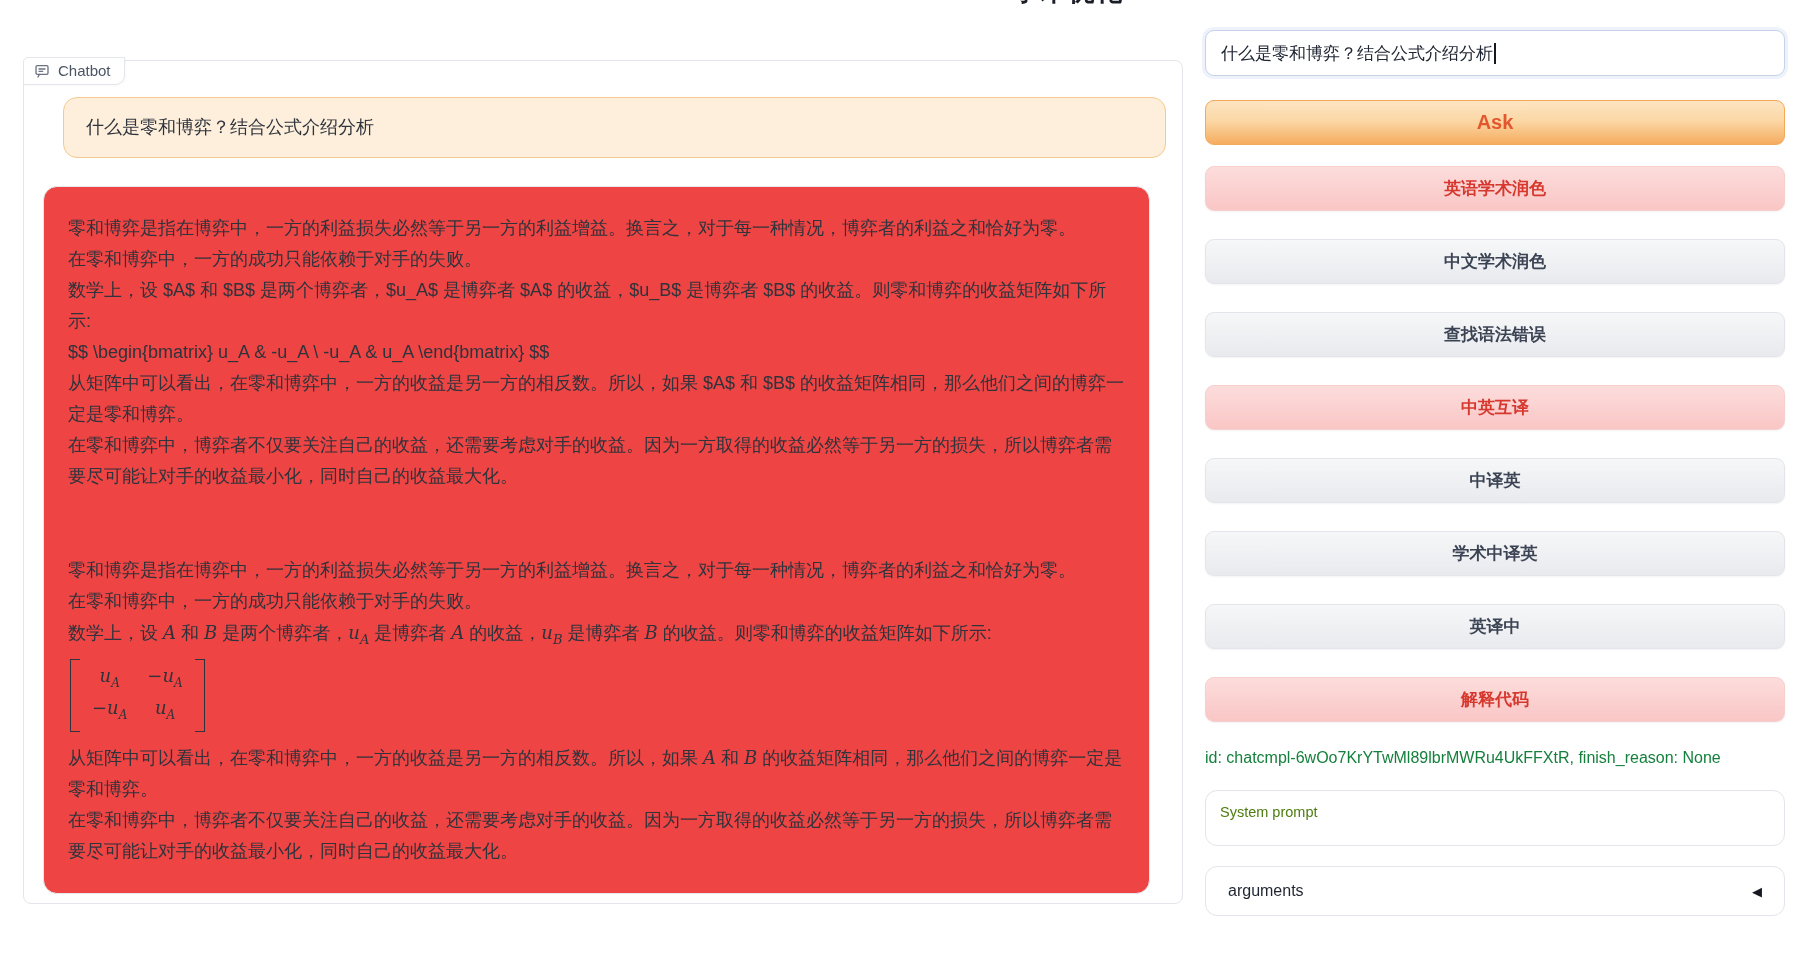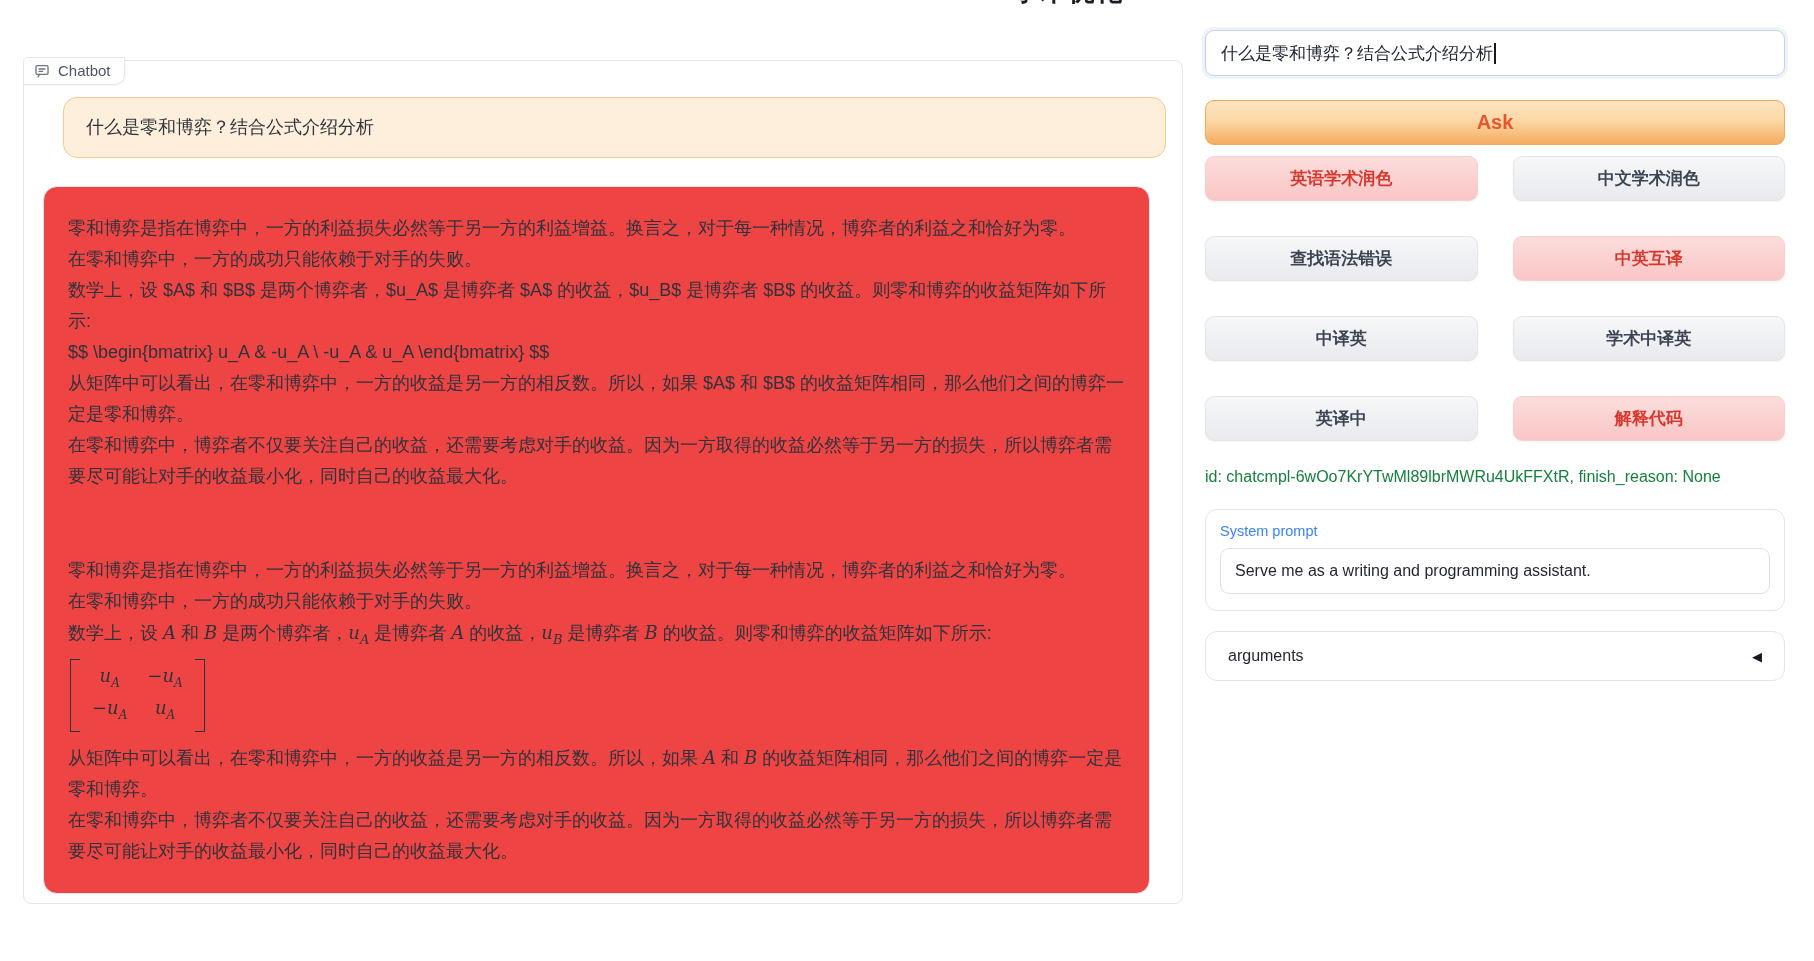--- a/index.html
+++ b/index.html
@@ -33,30 +33,30 @@
   
   .right-col{position:absolute;left:1205px;top:30px;width:580px;}
   .q-input{height:46px;border:1px solid #C5D2E8;border-radius:9px;display:flex;align-items:center;
     padding:0 15px;font-size:17px;color:#202633;box-sizing:border-box;background:#fff;
     box-shadow:0 0 0 3px rgba(186,205,240,.25);}
   .caret{display:inline-block;width:1.5px;height:21px;background:#15181f;margin-left:1px;}
   .ask-btn{margin-top:24px;width:100%;height:45px;border:1px solid #F2A95B;border-radius:9px;
     background:linear-gradient(180deg,#FCE4C2 0%,#FBD8A6 45%,#F5AC5F 100%);
     color:#E4572E;font-weight:700;font-size:20px;display:flex;align-items:center;justify-content:center;
     cursor:pointer;font-family:inherit;box-sizing:border-box;}
-  .fn-grid{margin-top:11px;display:grid;grid-template-columns:1fr 1fr;gap:35px;}
+  .fn-grid{margin-top:21px;display:grid;grid-template-columns:1fr;gap:28px;}
   .fn-btn{height:45px;border-radius:9px;font-weight:700;font-size:17px;display:flex;align-items:center;
     justify-content:center;cursor:pointer;font-family:inherit;box-sizing:border-box;}
   .fn-btn.secondary{background:linear-gradient(180deg,#F6F7F8 0%,#E8EAEE 100%);color:#3C4454;
     border:1px solid #E3E5EA;box-shadow:0 1px 2px rgba(0,0,0,.05);}
   .fn-btn.primary{background:linear-gradient(180deg,#FCDDDC 0%,#F9C6C5 100%);color:#D7382E;
     border:1px solid #F7D0CE;box-shadow:0 1px 2px rgba(0,0,0,.05);}
   .status{margin-top:27px;font-size:16px;color:#15803d;}
   .sys-group{margin-top:23px;border:1px solid #E3E5EA;border-radius:12px;padding:13px 14px 16px;background:#fff;}
-  .sys-label{font-size:14.5px;color:#3b82f6;margin-bottom:9px;}
+  .sys-label{font-size:14.5px;color:#4d7c0f;margin-bottom:9px;}
   .sys-input{border:1px solid #DDE0E6;border-radius:9px;padding:13px 14px;font-size:16px;color:#1F2530;background:#fff;}
   .accordion{margin-top:20px;border:1px solid #E3E5EA;border-radius:12px;padding:15px 22px;display:flex;
     justify-content:space-between;align-items:center;font-size:16px;color:#1F2530;cursor:pointer;background:#fff;}
   .acc-arrow{font-size:13px;color:#15181f;}
 </style>
 </head>
 <body>
 
 <div class="clipped-title">ChatGPT 学术优化</div>
 
@@ -121,22 +121,19 @@
       <button class="fn-btn secondary">中译英</button>
       <button class="fn-btn secondary">学术中译英</button>
       <button class="fn-btn secondary">英译中</button>
       <button class="fn-btn primary">解释代码</button>
     </div>
 
   <div class="status">id: chatcmpl-6wOo7KrYTwMl89lbrMWRu4UkFFXtR, finish_reason: None</div>
 
   <div class="sys-group">
     <div class="sys-label">System prompt</div>
-    <div class="sys-input">
-      <span>Serve me as a writing and programming assistant.</span>
-    </div>
   </div>
 
   <div class="accordion">
     <span>arguments</span>
     <span class="acc-arrow">◀</span>
   </div>
 </aside>
 
 </body></html>

